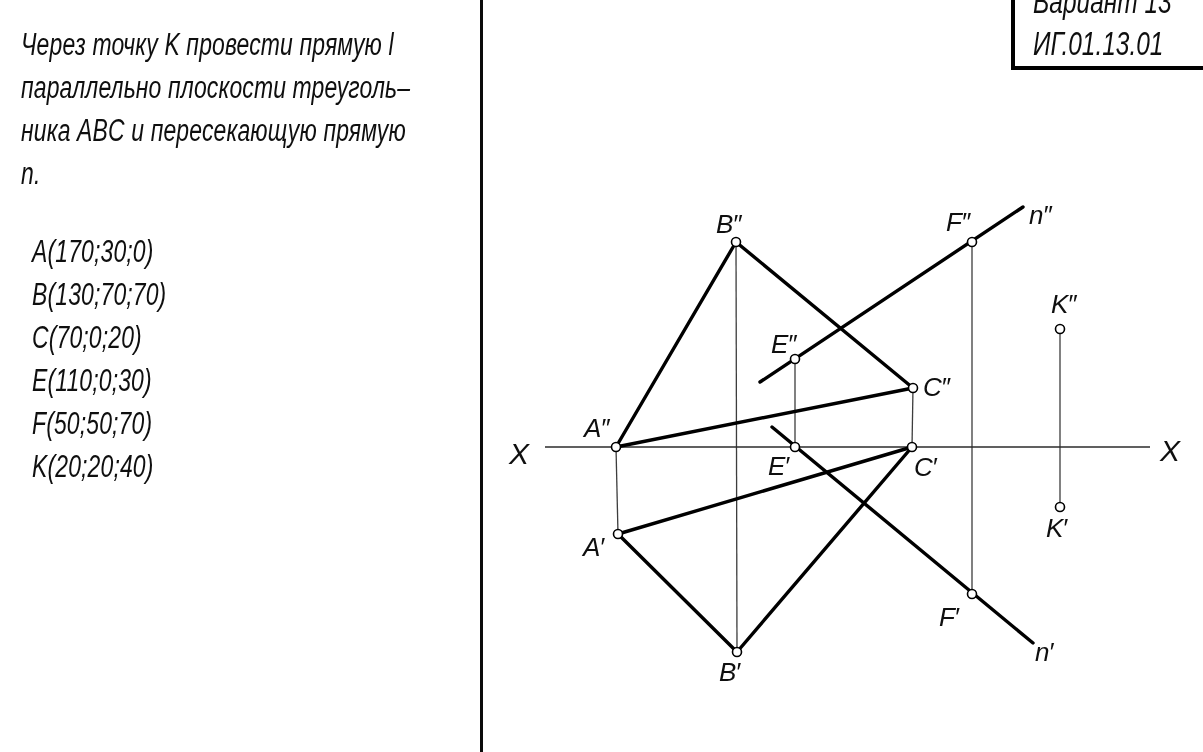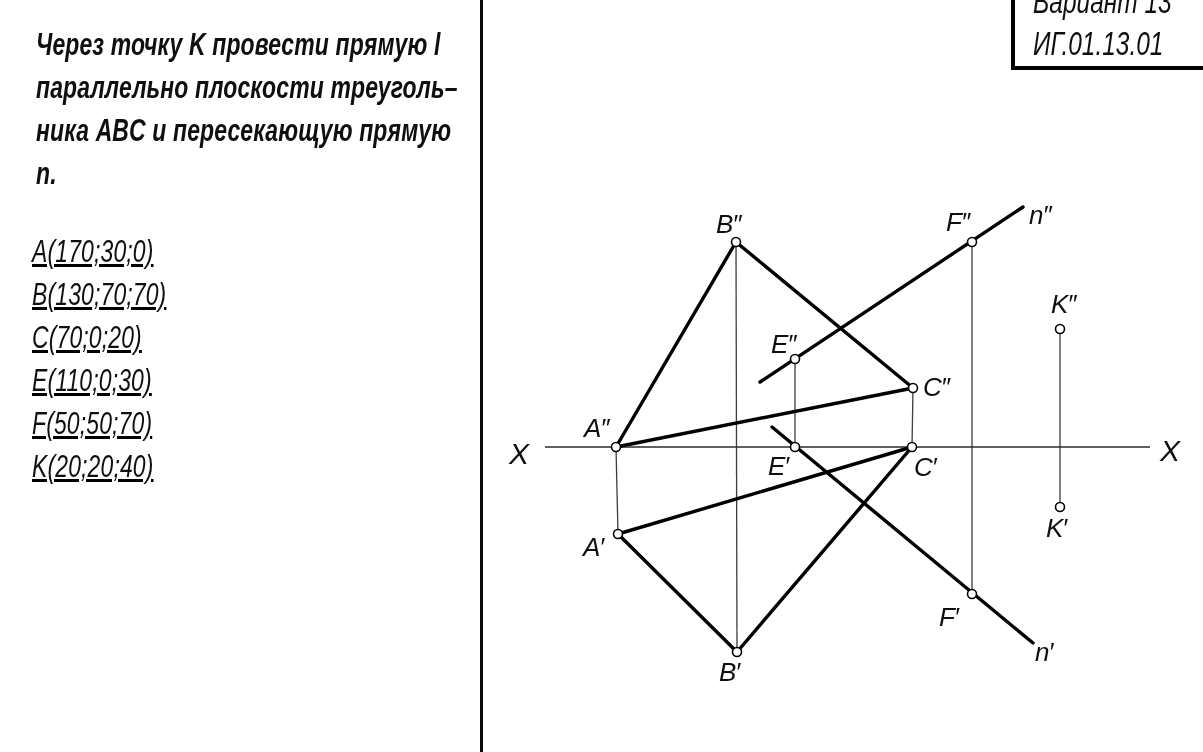--- a/index.html
+++ b/index.html
@@ -6,22 +6,22 @@
   body {
     width:1203px; height:752px;
     position:relative; overflow:hidden;
     background:#ffffff;
     font-family:"Liberation Sans", sans-serif;
   }
   .divider {
     position:absolute; left:480px; top:0;
     width:3px; height:752px; background:#0a0a0a;
   }
-  .task-block { position:absolute; left:36px; top:23px;font-weight:bold; }
-  .coords-block { position:absolute; left:32px; top:230px;text-decoration:underline; }
+  .task-block { position:absolute; left:21px; top:23px; }
+  .coords-block { position:absolute; left:32px; top:230px; }
   .gost-line {
     height:43px; line-height:43px;
     font-size:31px; font-style:italic; color:#0f0f0f;
     white-space:nowrap;
     transform:scaleX(0.74); transform-origin:0 50%;
     letter-spacing:0.2px;
   }
   .title-block {
     position:absolute; left:1011px; top:-30px;
     width:245px; height:100px;

